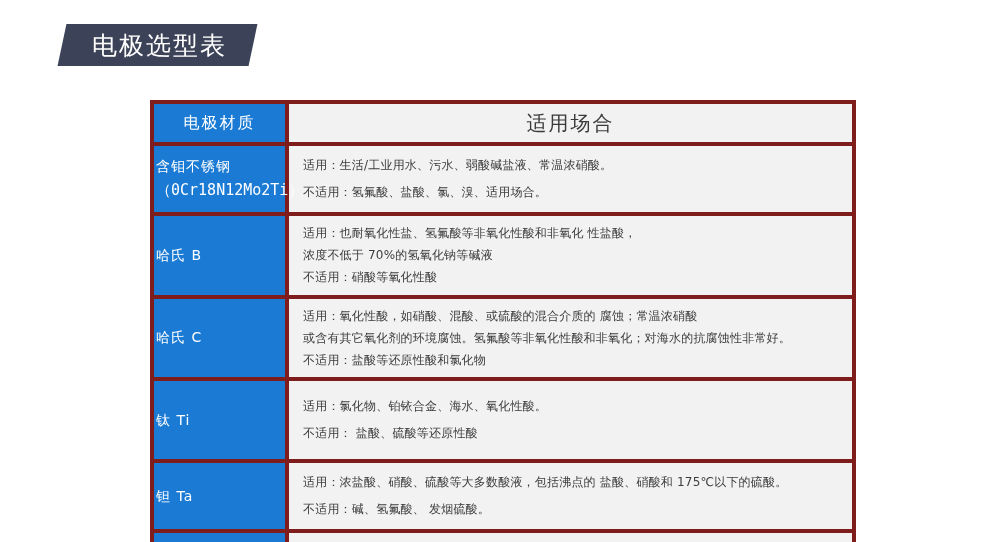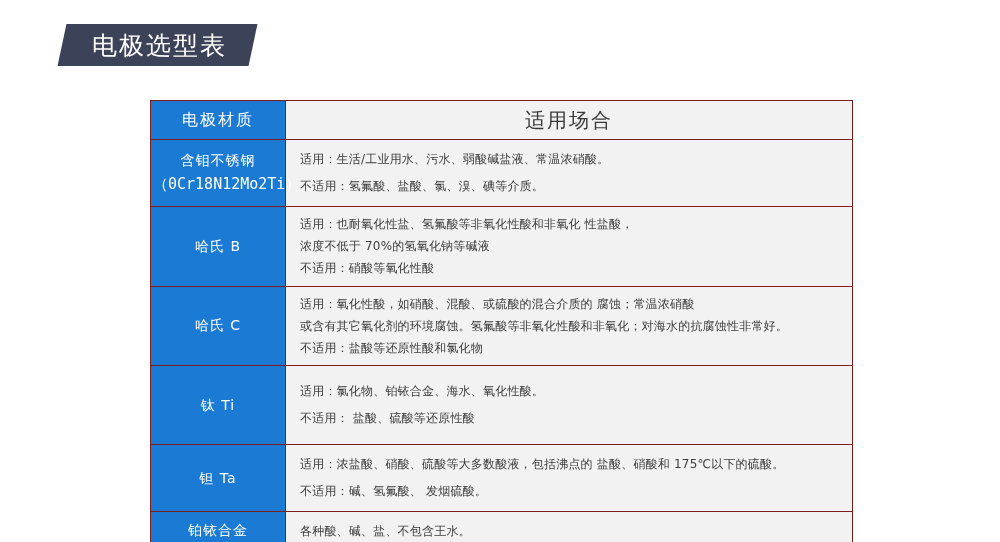--- a/index.html
+++ b/index.html
@@ -44,32 +44,31 @@
     top: 100px;
     width: 702px;
   }
   table.spec {
     border-collapse: collapse;
     width: 702px;
     table-layout: fixed;
     background: #f2f2f2;
   }
   table.spec td {
-    border: 1px solid #7f1d1d;
+    border: 4px solid #7f1d1d;
     vertical-align: middle;
   }
 
   col.c-mat { width: 135px; }
   col.c-use { width: 567px; }
 
   
   .mat-cell {
     background: #1a7ad4;
     color: #ffffff;
-    text-align: center;
     font-size: 14px;
     line-height: 1.5;
     padding: 4px 2px;
     letter-spacing: 1px;
     margin-left: 16px;
   }
   .mat-cell .mat-sub {
     display: block;
     font-family: "DejaVu Sans Mono", "Liberation Mono", monospace;
     font-size: 15px;
@@ -146,21 +145,21 @@
         <td class="head-use">适用场合</td>
       </tr>
 
       <tr class="r-h48">
         <td class="mat-cell">
           <span class="mat-main">含钼不锈钢</span>
           <span class="mat-sub">（0Cr18N12Mo2Ti）</span>
         </td>
         <td class="use-cell spaced">
           <span class="line">适用：生活/工业用水、污水、弱酸碱盐液、常温浓硝酸。</span>
-          <span class="line">不适用：氢氟酸、盐酸、氯、溴、碘等介质。</span>
+          <span class="line">不适用：氢氟酸、盐酸、氯、溴、适用场合。</span>
         </td>
       </tr>
 
       <tr class="r-h62">
         <td class="mat-cell">
           <span class="mat-main">哈氏 B</span>
         </td>
         <td class="use-cell">
           <span class="line">适用：也耐氧化性盐、氢氟酸等非氧化性酸和非氧化 性盐酸，</span>
           <span class="line">浓度不低于 70%的氢氧化钠等碱液</span>

